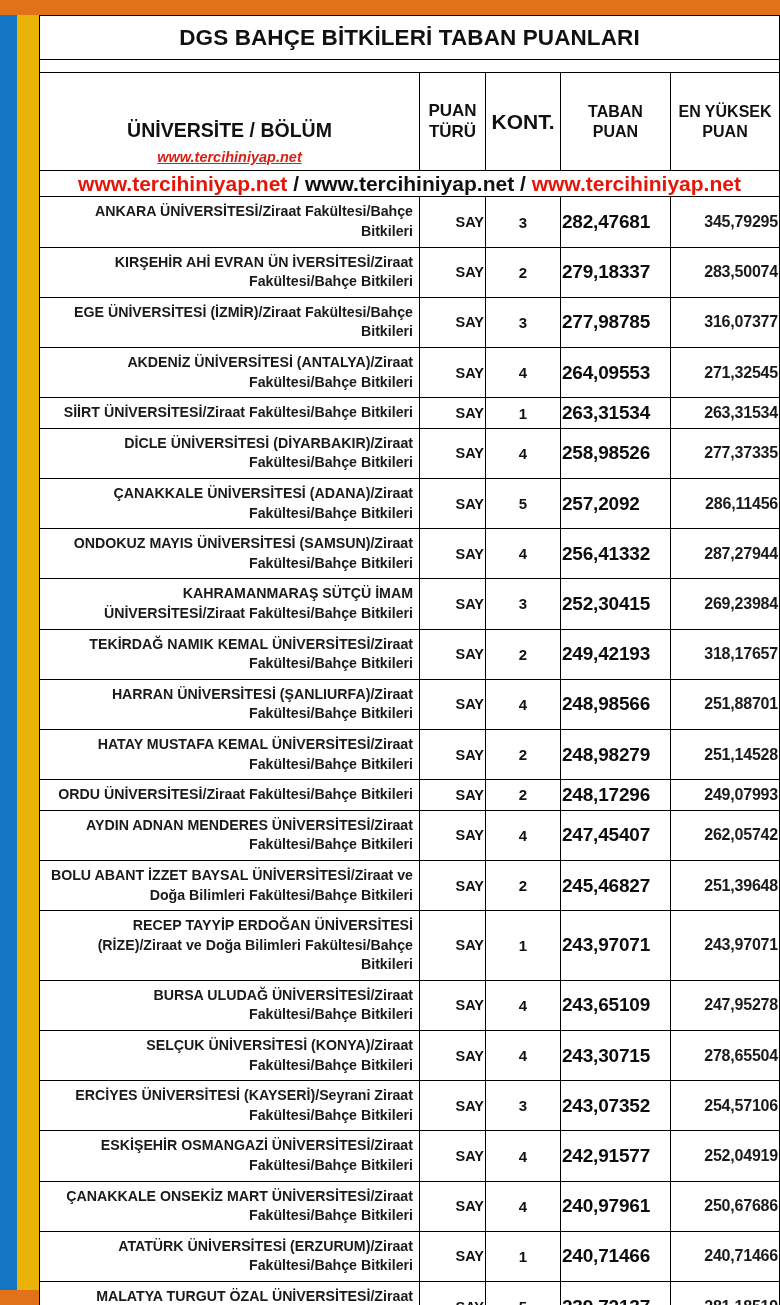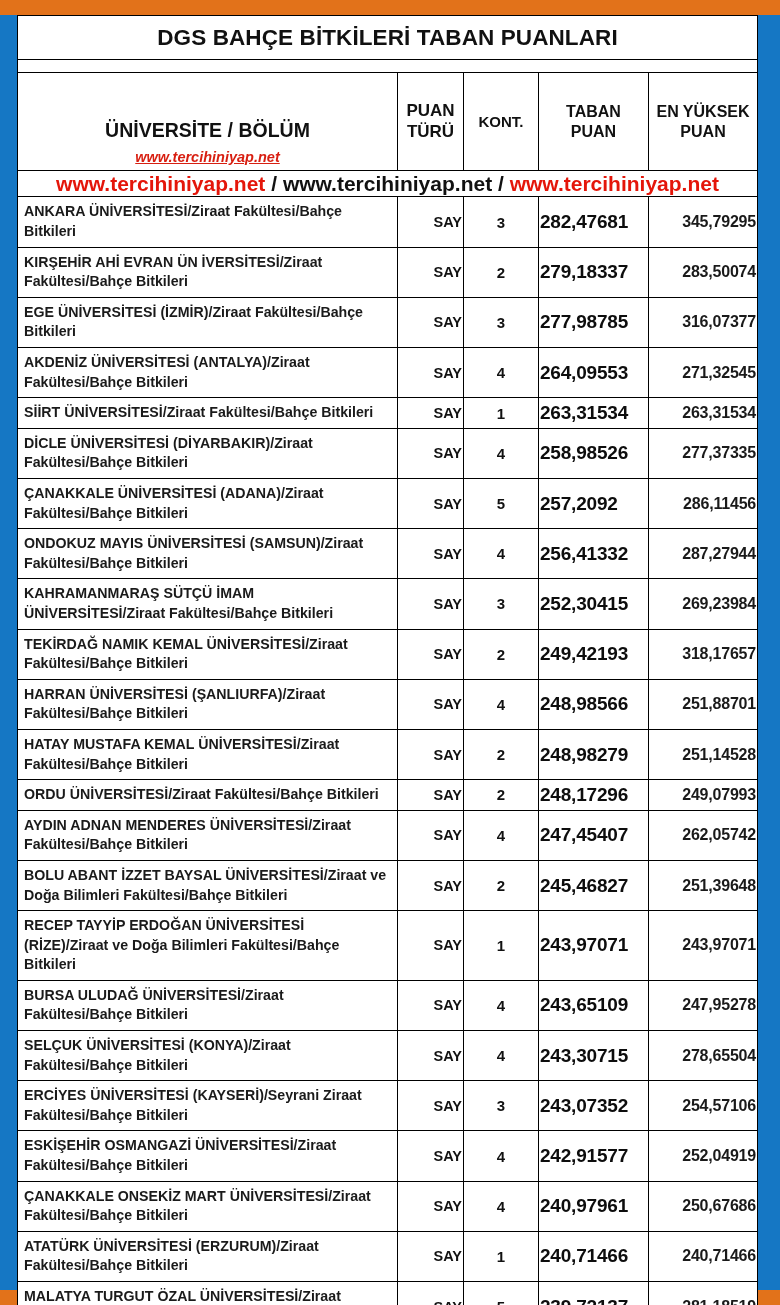--- a/index.html
+++ b/index.html
@@ -42,22 +42,23 @@
     box-sizing: border-box;
   }
 
   
   #sheet {
     position: absolute;
     top: 15px;
     left: 17px;
     width: 740px;
     height: 1275px;
-    background: #7dd3fc;
+    background: #eab308;
     box-sizing: border-box;
+    padding-left: 22px;
   }
 
   
   table.main {
     width: 740px;
     border-collapse: collapse;
     table-layout: fixed;
     background: #ffffff;
   }
   table.main td {
@@ -116,39 +117,39 @@
     font-size: 14.5px;
     font-style: italic;
     font-weight: bold;
     color: #d81f11;
     text-decoration: underline;
   }
   td.head-taban {
     background: #ffff00;
   }
   td.head-type { font-size: 17px; }
-  td.head-kont { font-size: 15px; margin-top: 32px; }
+  td.head-kont { font-size: 21px; margin-top: 32px; }
 
   
   td.promo {
     height: 26px;
     background: #f8c496;
     text-align: center;
     font-size: 21px;
     font-weight: bold;
     color: #111111;
     padding: 0;
     white-space: nowrap;
   }
   td.promo .red { color: #e4160a; }
   td.promo .sep { color: #111111; }
 
   
   td.uni {
-    text-align: left;
+    text-align: right;
     font-size: 14.2px;
     font-weight: bold;
     line-height: 1.38;
     color: #1a1a1a;
     padding: 5px 6px;
   }
   td.ptype {
     text-align: right;
     font-size: 14.5px;
     font-weight: bold;

